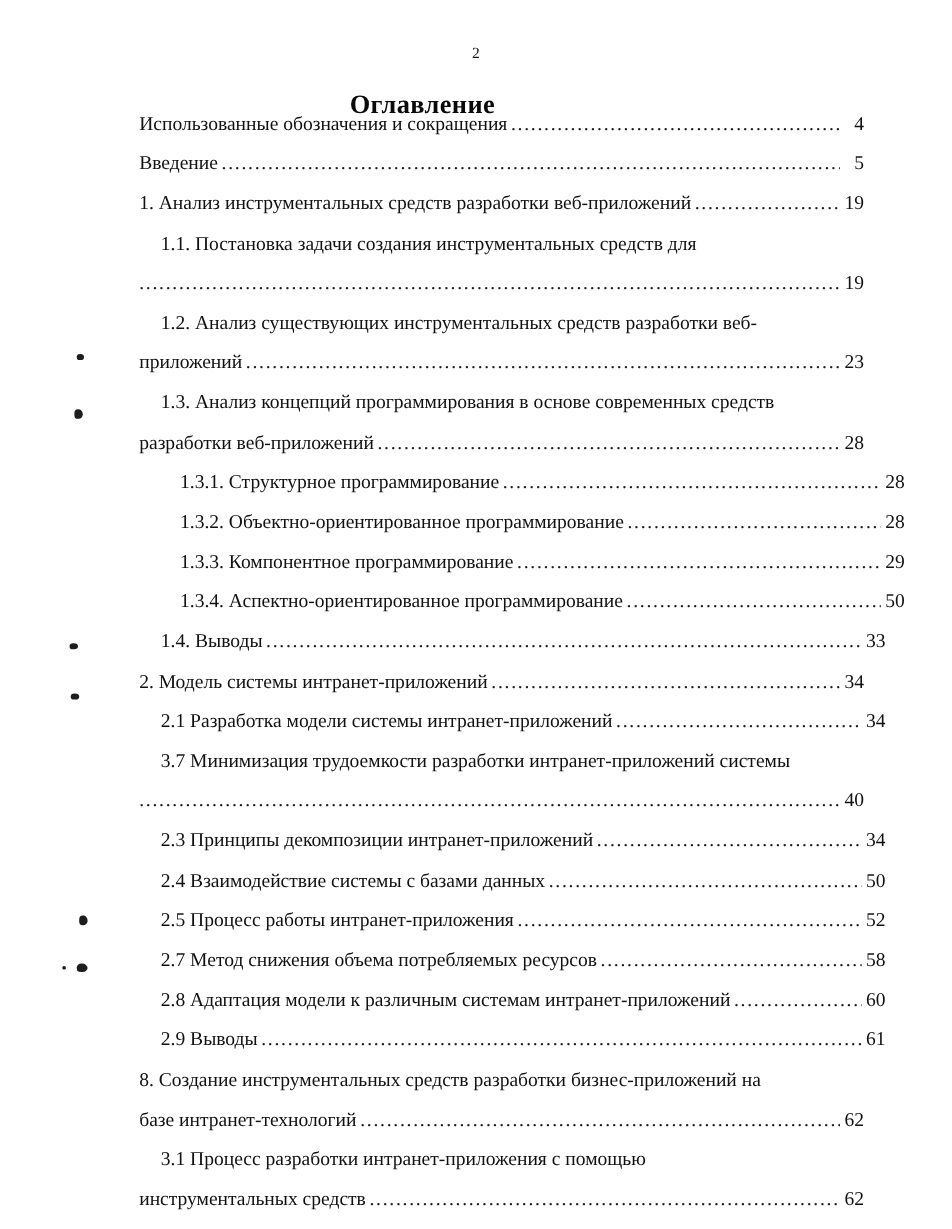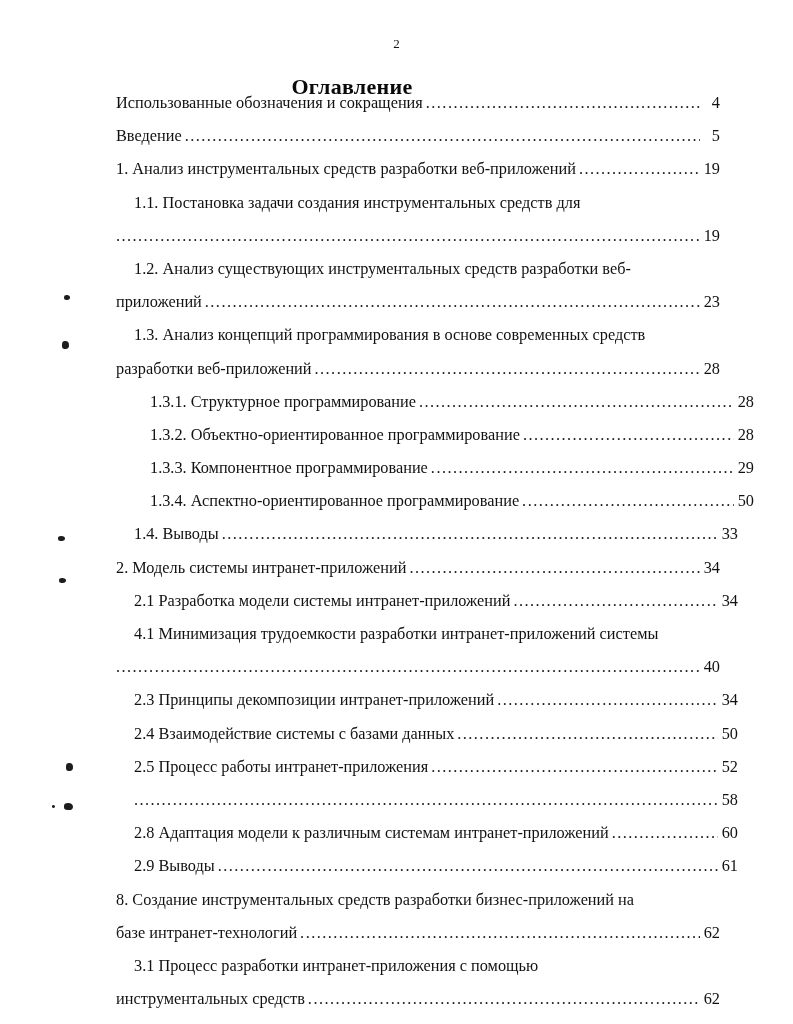--- a/index.html
+++ b/index.html
@@ -188,21 +188,21 @@
         <span class="toc-text">2. Модель системы интранет-приложений</span>
         <span class="toc-dots"></span>
         <span class="toc-page">34</span>
       </div>
       <div class="toc-line ind-1">
         <span class="toc-text">2.1   Разработка модели системы интранет-приложений</span>
         <span class="toc-dots"></span>
         <span class="toc-page">34</span>
       </div>
       <div class="toc-line ind-1 no-leader">
-        <span class="toc-text">4.1 Минимизация трудоемкости разработки интранет-приложений системы</span>
+        <span class="toc-text">3.7 Минимизация трудоемкости разработки интранет-приложений системы</span>
       </div>
       <div class="toc-line ind-0 leader-only">
         <span class="toc-dots"></span>
         <span class="toc-page">40</span>
       </div>
       <div class="toc-line ind-1">
         <span class="toc-text">2.3 Принципы декомпозиции интранет-приложений</span>
         <span class="toc-dots"></span>
         <span class="toc-page">34</span>
       </div>
@@ -210,20 +210,21 @@
         <span class="toc-text">2.4 Взаимодействие системы с базами данных</span>
         <span class="toc-dots"></span>
         <span class="toc-page">50</span>
       </div>
       <div class="toc-line ind-1">
         <span class="toc-text">2.5 Процесс работы интранет-приложения</span>
         <span class="toc-dots"></span>
         <span class="toc-page">52</span>
       </div>
       <div class="toc-line ind-1">
+        <span class="toc-text">2.7 Метод снижения объема потребляемых ресурсов</span>
         <span class="toc-dots"></span>
         <span class="toc-page">58</span>
       </div>
       <div class="toc-line ind-1">
         <span class="toc-text">2.8 Адаптация модели к различным системам интранет-приложений</span>
         <span class="toc-dots"></span>
         <span class="toc-page">60</span>
       </div>
       <div class="toc-line ind-1">
         <span class="toc-text">2.9 Выводы</span>

